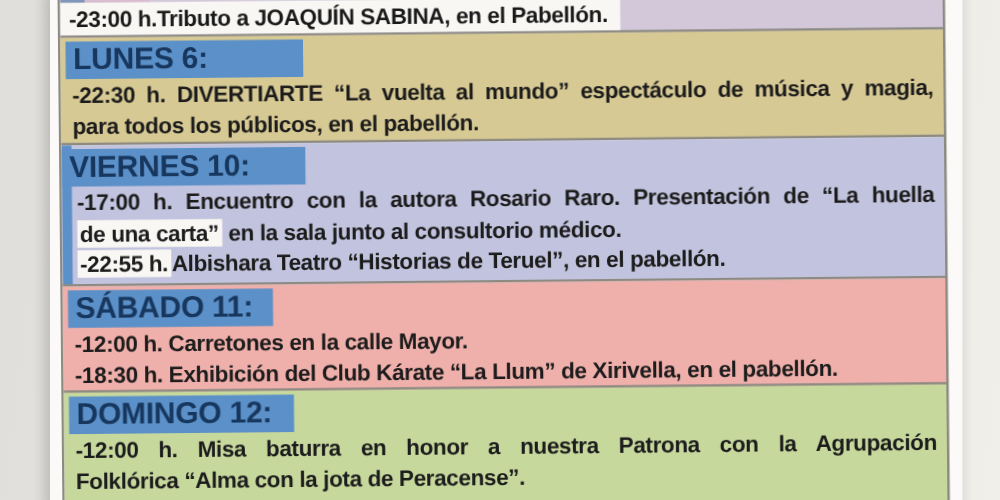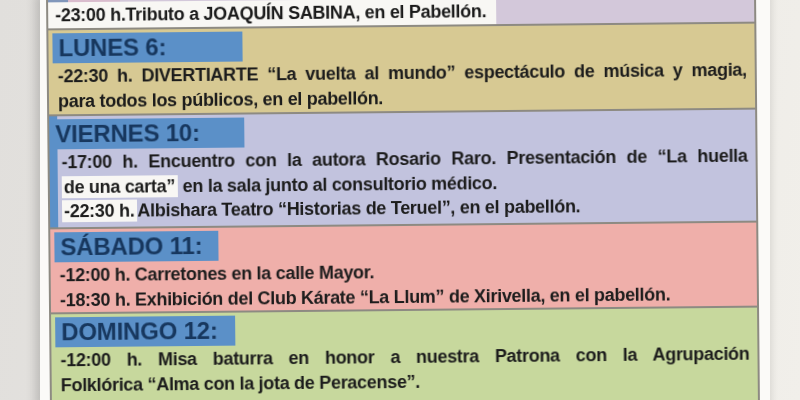--- a/index.html
+++ b/index.html
@@ -73,21 +73,21 @@
     <section class="band s-viernes" style="background-color: rgb(194, 195, 222);">
       <div class="vstrip" style="background-color: rgb(91, 144, 200);"></div>
       <div class="heading-row">
         <span class="dayhl pad-viernes" style="background-color: rgb(91, 144, 200);">VIERNES 10:</span>
       </div>
       <div class="line justify">-17:00 h. Encuentro con la autora Rosario Raro. Presentación de “La huella</div>
       <div class="line">
         <span class="whl" style="background-color: rgb(248, 247, 244);">de una carta”</span><span> en la sala junto al consultorio médico.</span>
       </div>
       <div class="line">
-        <span class="whl" style="background-color: rgb(248, 247, 244);">-22:30 h.</span><span>Albishara Teatro “Historias de Teruel”, en el pabellón.</span>
+        <span class="whl" style="background-color: rgb(248, 247, 244);">-22:55 h.</span><span>Albishara Teatro “Historias de Teruel”, en el pabellón.</span>
       </div>
     </section>
 
     <section class="band s-sabado" style="background-color: rgb(239, 175, 170);">
       <div class="heading-row">
         <span class="dayhl pad-sabado" style="background-color: rgb(91, 144, 200);">SÁBADO 11:</span>
       </div>
       <div class="line">-12:00 h. Carretones en la calle Mayor.</div>
       <div class="line">-18:30 h. Exhibición del Club Kárate “La Llum” de Xirivella, en el pabellón.</div>
     </section>

